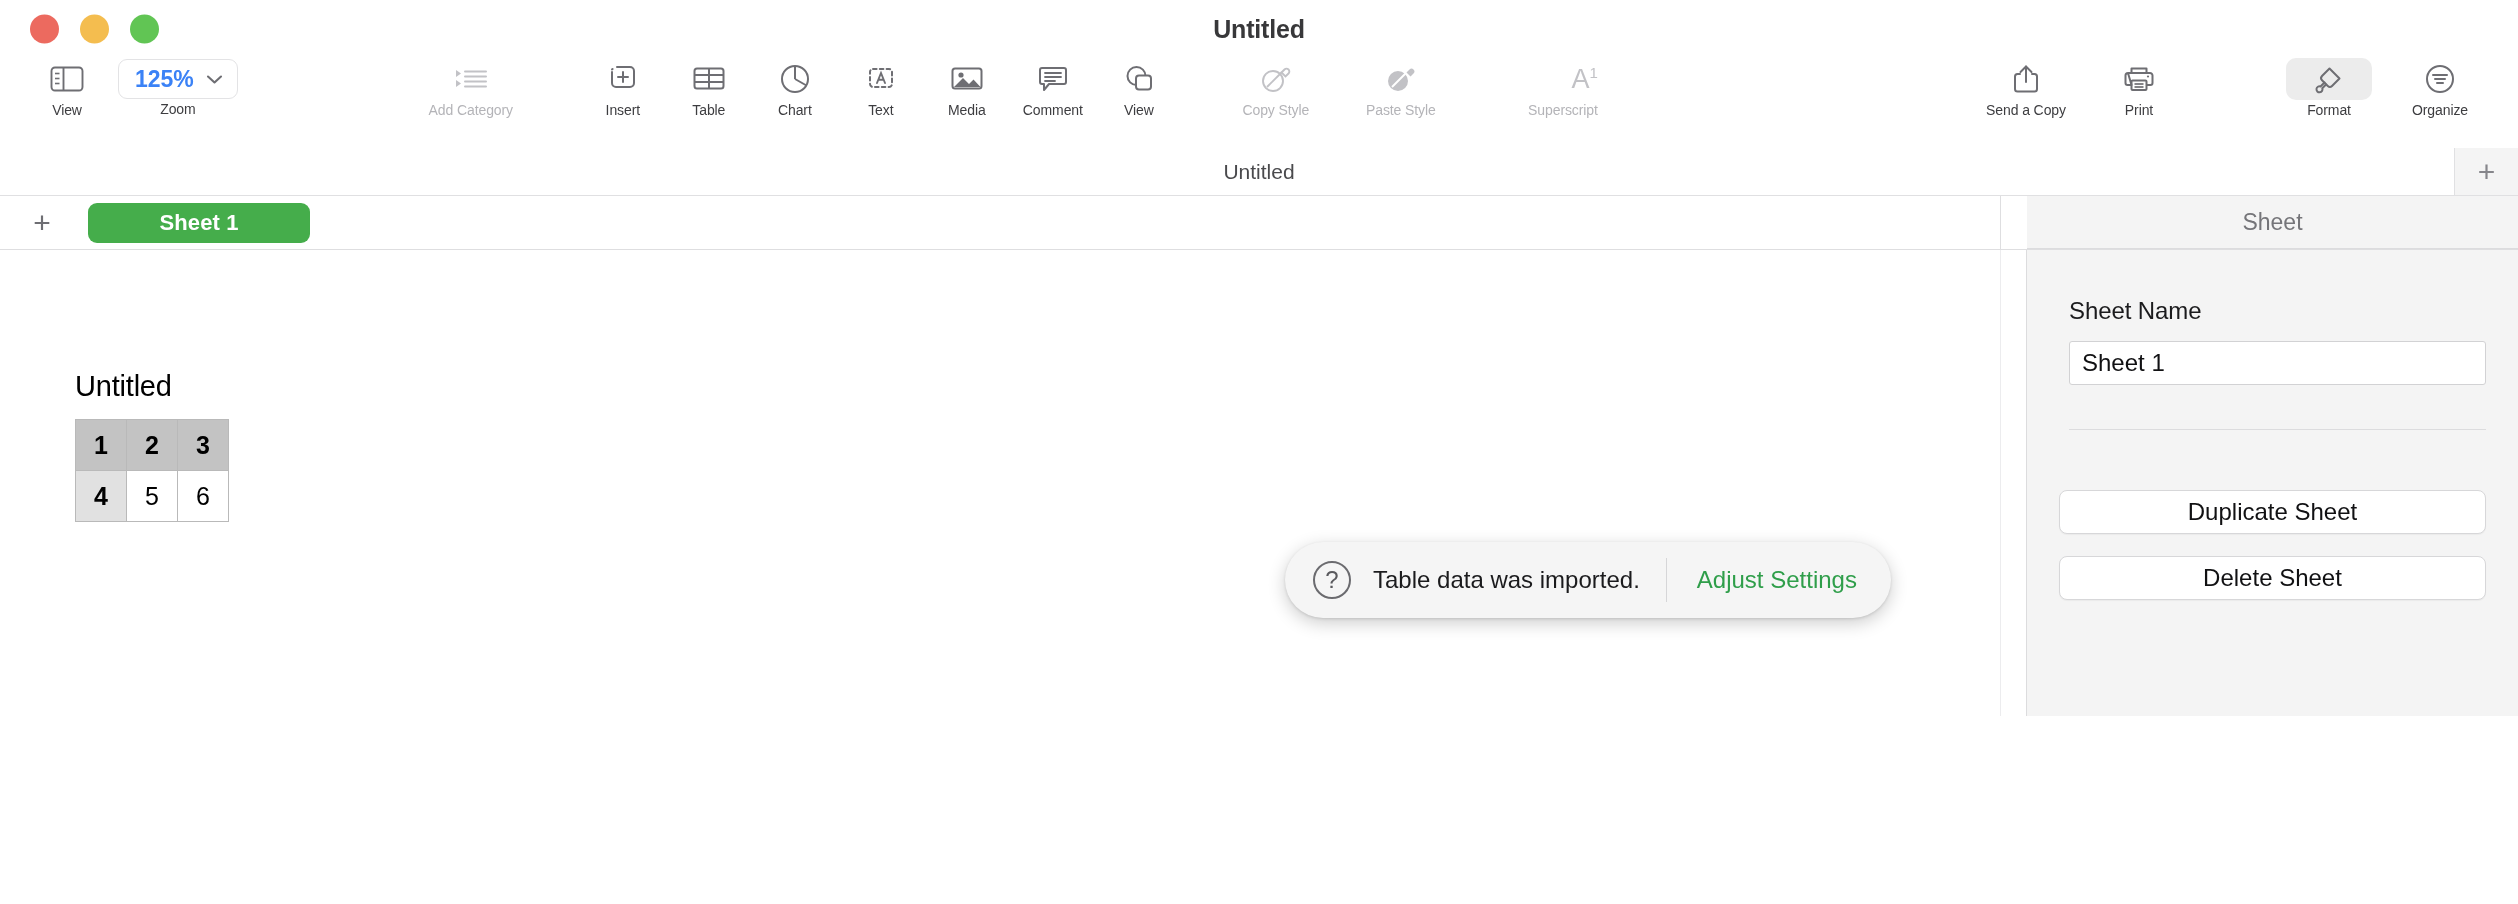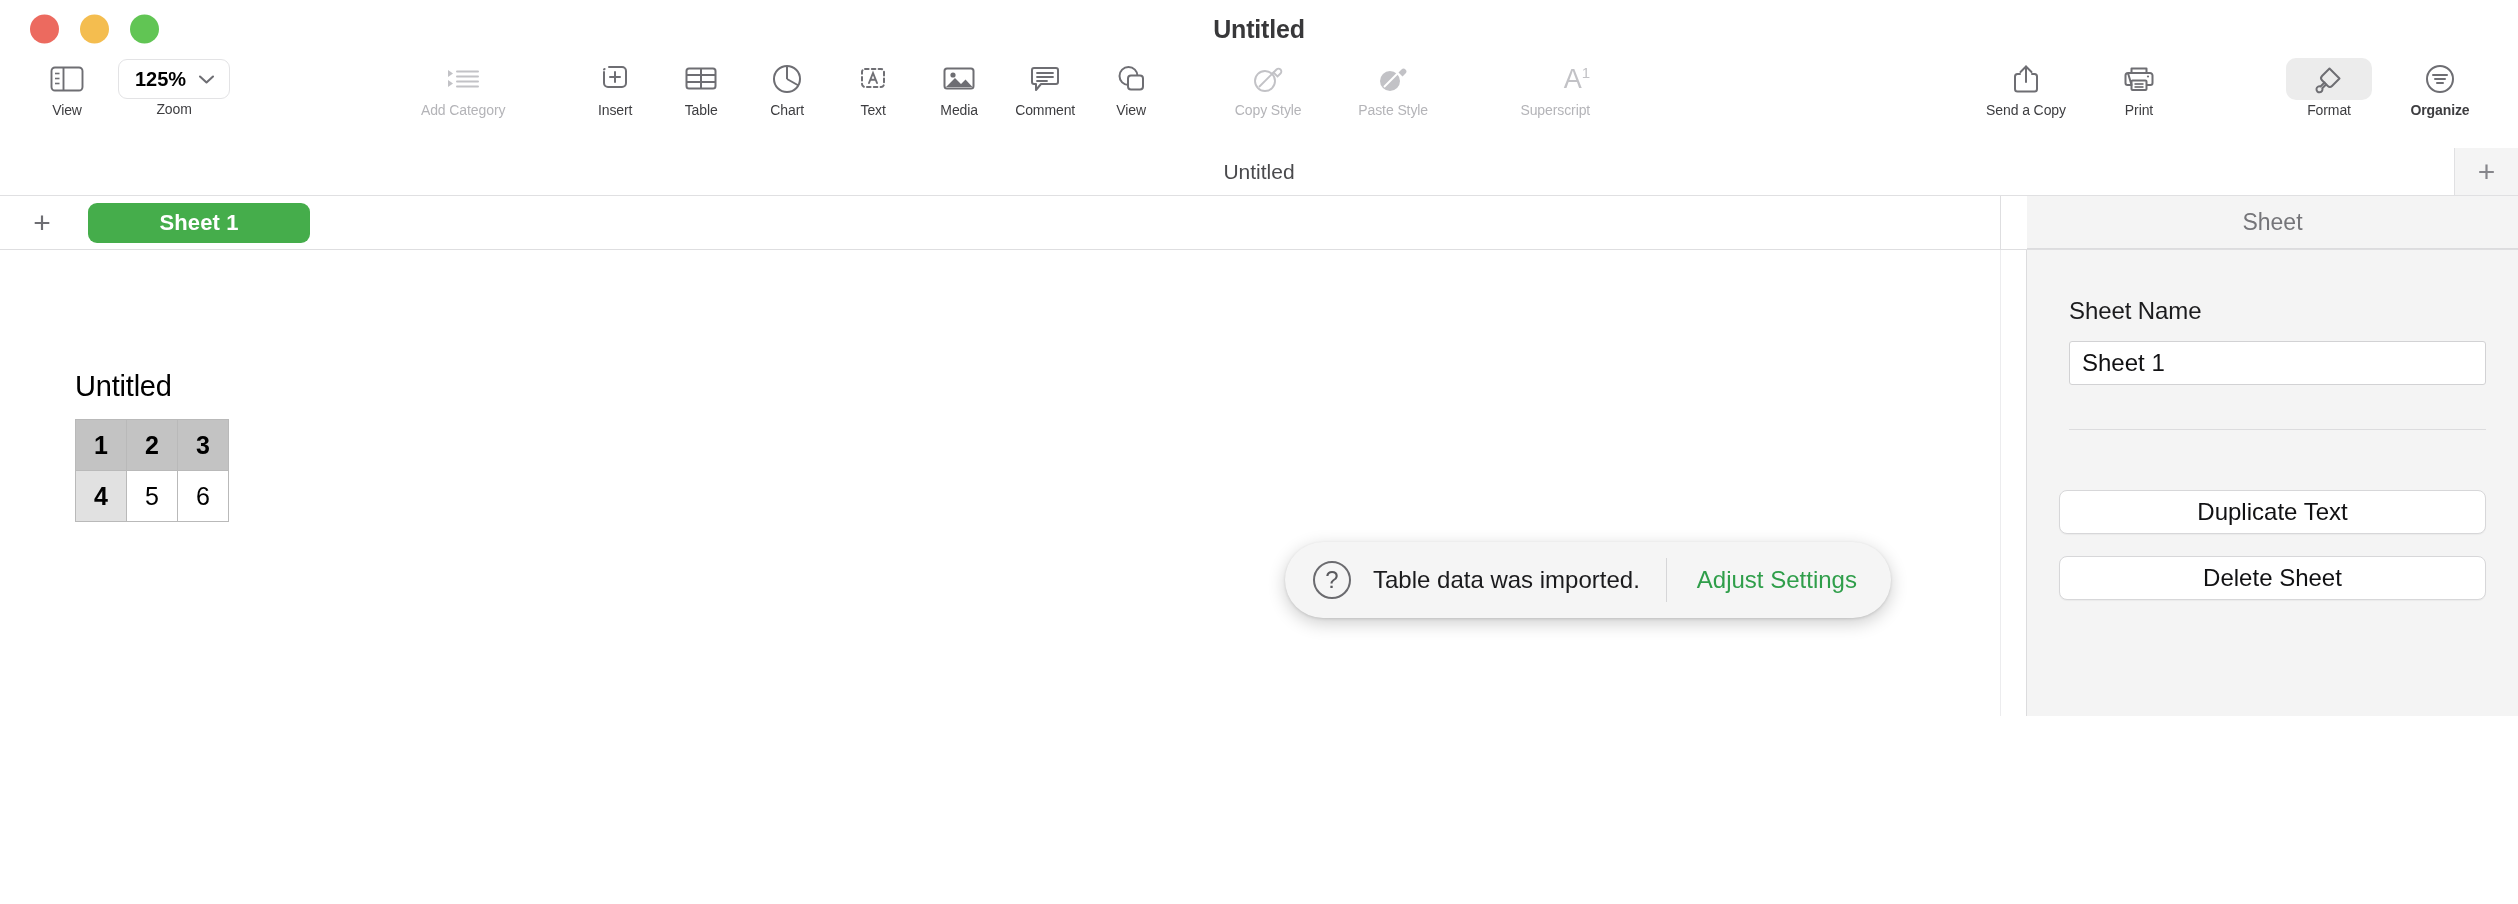--- a/index.html
+++ b/index.html
@@ -76,21 +76,21 @@
   .spacer-lg { width: 150px; }
   .spacer-flex { flex: 1 1 auto; }
 
   
   .viewzoom { display: flex; align-items: flex-start; padding-left: 6px; }
   .zoom-pill {
     display: flex; align-items: center; gap: 12px;
     height: 40px; padding: 0 14px 0 16px;
     border: 1px solid #e3e3e5; border-radius: 9px;
     background: #ffffff;
-    font-size: 20px; font-weight: bold; color: #000000;
+    font-size: 23px; font-weight: bold; color: #3b82f6;
     margin-top: 1px;
   }
   .zoom-chev { color: #6e6e73; font-size: 17px; line-height: 1; }
 
   
   .subbar {
     height: 48px; flex: 0 0 48px;
     background: #ffffff;
     position: relative;
     display: flex; align-items: center; justify-content: center;
@@ -476,21 +476,21 @@
     <div class="tb-item active">
       <div class="tb-icon">
         <svg width="30" height="30" viewBox="0 0 30 30" fill="none" stroke="currentColor" stroke-width="2" stroke-linejoin="round" stroke-linecap="round">
           <path d="M15.5 4.5 L25.5 14.5 L18 22 a3 3 0 0 1 -4.2 0 L8 16.2 a3 3 0 0 1 0 -4.2 Z"></path>
           <path d="M10.5 18.5 L6.5 22.5 a3 3 0 1 0 1.8 1.8 L12 20.5"></path>
         </svg>
       </div>
       <div class="tb-label">Format</div>
     </div>
 
-    <div class="tb-item" style="min-width:120px;font-weight:bold;">
+    <div class="tb-item" style="min-width:120px;">
       <div class="tb-icon">
         <svg width="30" height="30" viewBox="0 0 30 30" fill="none" stroke="currentColor" stroke-width="2" stroke-linecap="round">
           <circle cx="15" cy="15" r="13"></circle>
           <line x1="8" y1="11" x2="22" y2="11"></line>
           <line x1="10" y1="15" x2="20" y2="15"></line>
           <line x1="12" y1="19" x2="18" y2="19"></line>
         </svg>
       </div>
       <div class="tb-label">Organize</div>
     </div>
@@ -557,21 +557,21 @@
       <div class="sb-content">
         <div class="sb-label">Sheet Name</div>
         <input class="sb-input" type="text" value="Sheet 1" style="">
 
         <div class="sb-divider"></div>
 
       </div>
 
       <div class="sb-buttons">
         <div class="sb-btn">
-          <span>Duplicate Text</span>
+          <span>Duplicate Sheet</span>
         </div>
         <div class="sb-btn">
           <span>Delete Sheet</span>
         </div>
       </div>
     </div>
 
   </div>
 </div>
 

